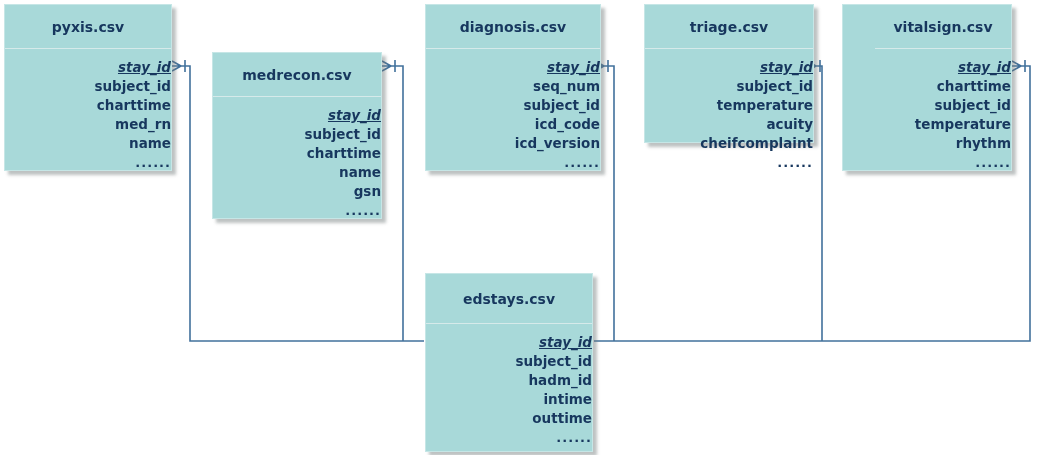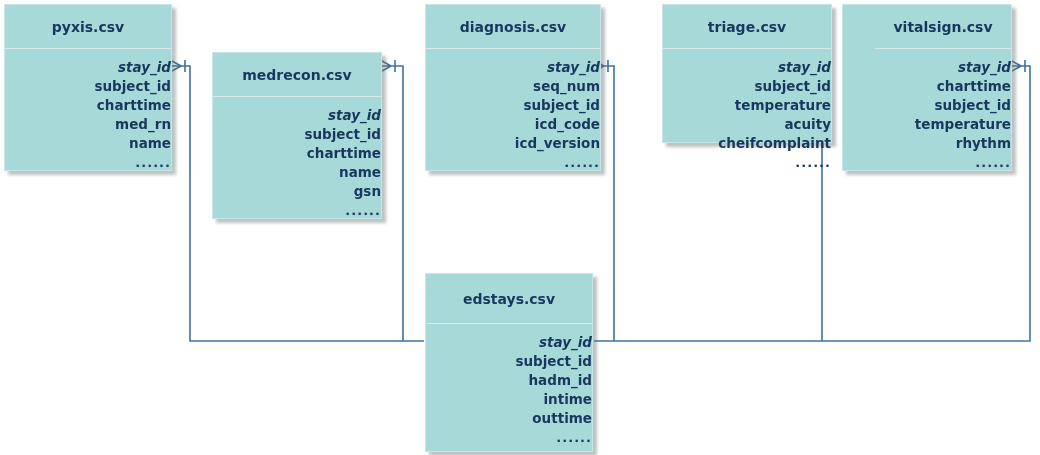--- a/index.html
+++ b/index.html
@@ -44,21 +44,21 @@
   }
   .tbox.edstays .ttl{height:49px;}
   .fields{padding-top:9px;}
   .frow{
     height:19px;line-height:19px;
     font-size:13.5px;
     white-space:nowrap;
     overflow:hidden;
     font-weight:bold;
   }
-  .frow.pk{font-weight:bold;font-style:italic;}
+  .frow.pk{font-weight:bold;font-style:italic;text-decoration:underline;}
   .frow.dots{letter-spacing:1px;font-size:13px;}
 </style>
 </head>
 <body>
 
 <div id="canvas">
 
   <svg id="connector-layer" viewBox="0 0 1040 455" xmlns="http://www.w3.org/2000/svg">
 
     <g>
@@ -116,21 +116,21 @@
     <div class="fields">
       <div class="frow pk">stay_id</div>
       <div class="frow">seq_num</div>
       <div class="frow">subject_id</div>
       <div class="frow">icd_code</div>
       <div class="frow">icd_version</div>
       <div class="frow dots">......</div>
     </div>
   </div>
 
-  <div class="tbox" style="left:662px;top:4px;width:170px;height:139px;">
+  <div class="tbox" style="left:644px;top:4px;width:170px;height:139px;">
     <div class="ttl">triage.csv</div>
     <div class="fields">
       <div class="frow pk">stay_id</div>
       <div class="frow">subject_id</div>
       <div class="frow">temperature</div>
       <div class="frow">acuity</div>
       <div class="frow">cheifcomplaint</div>
       <div class="frow dots">......</div>
     </div>
   </div>

